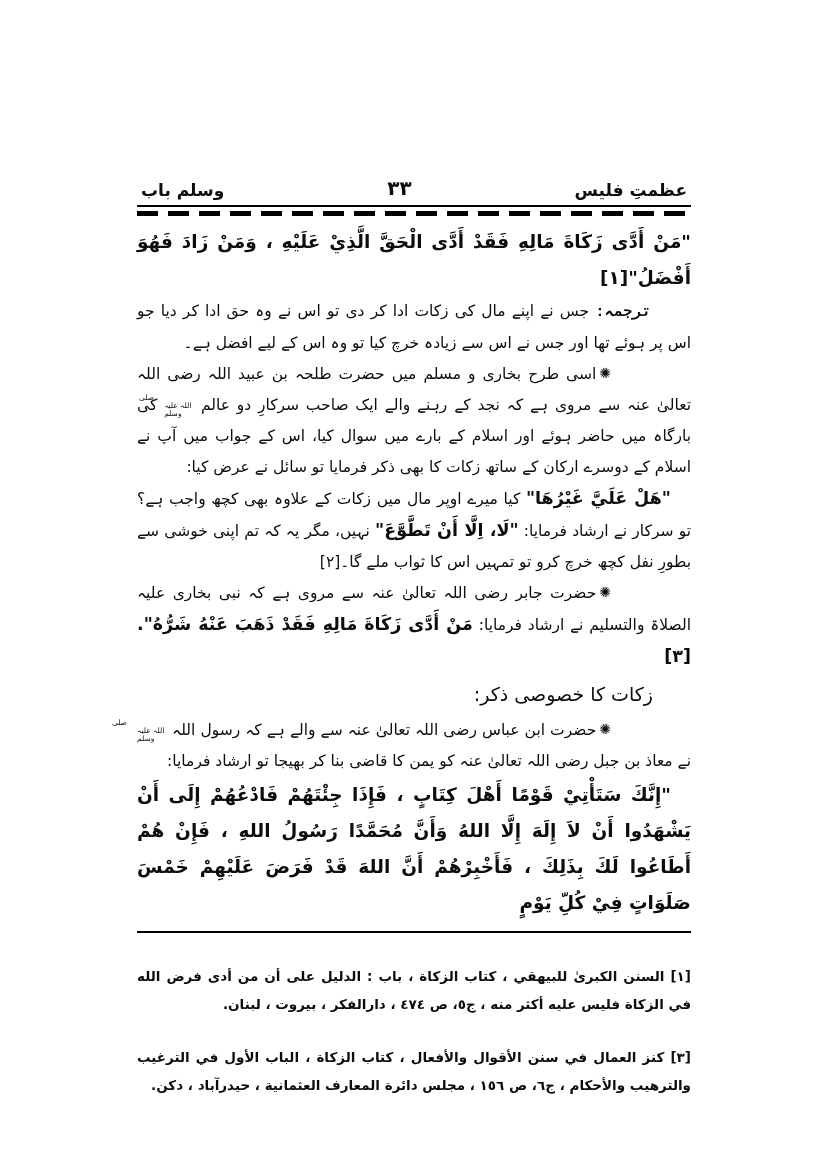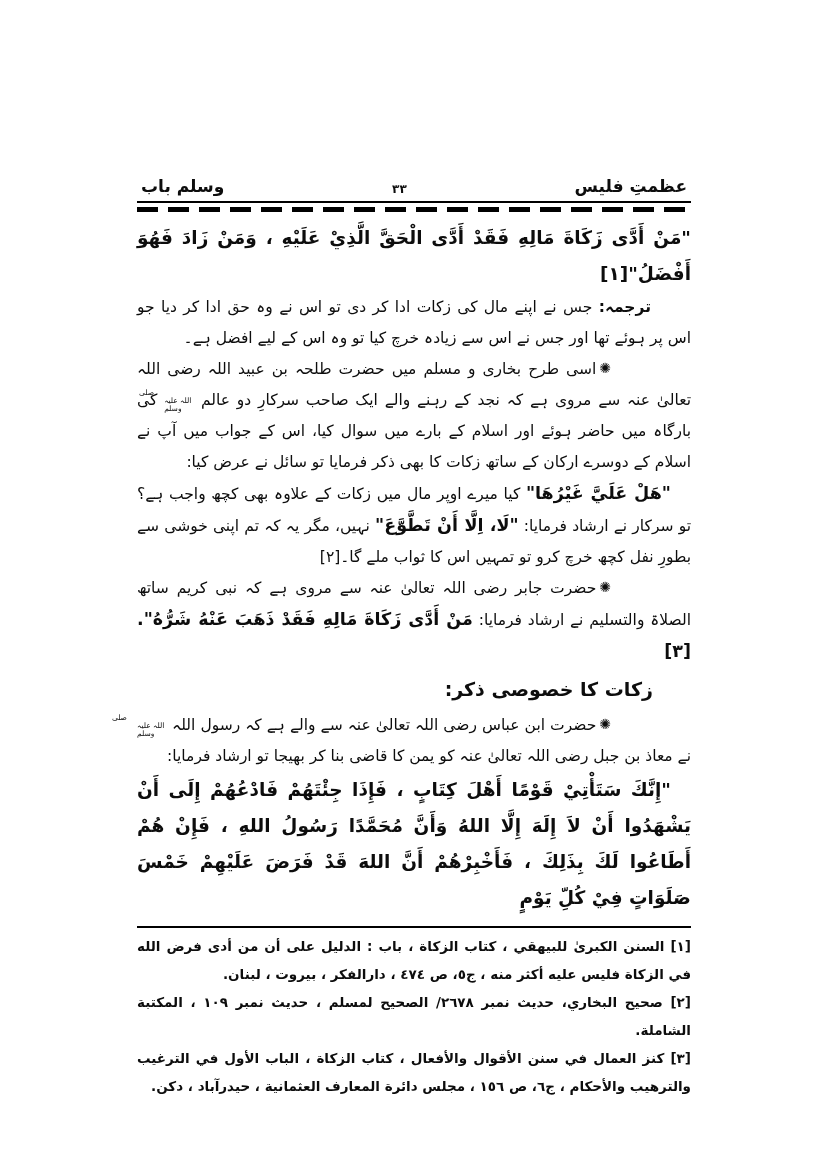--- a/index.html
+++ b/index.html
@@ -21,21 +21,21 @@
   
   .running-header {
     display:flex;
     justify-content:space-between;
     align-items:flex-end;
     font-size:17px;
     font-weight:bold;
     padding:0 4px 5px 4px;
     border-bottom:2px solid #000;
   }
-  .running-header .pgnum { font-size:12px; letter-spacing:1px; }
+  .running-header .pgnum { font-size:20px; letter-spacing:1px; }
   .rule-dashed {
     height:5px;
     margin-top:4px;
     background:repeating-linear-gradient(to right, #000 0 21px, transparent 21px 31px);
   }
   
   .body-text { margin-top:8px; }
   p.urdu {
     font-size:15.5px;
     line-height:31px;
@@ -44,55 +44,56 @@
   p.arabic {
     font-size:18.5px;
     font-weight:bold;
     line-height:36px;
     text-align:justify;
   }
   .spread-last { text-align-last:justify; }
   .indent { text-indent:40px; }
   .indent-sm { text-indent:20px; }
   .arabic-inline { font-size:17.5px; font-weight:bold; }
-  .label-bold { font-weight:bold; }
+  .label-bold { font-weight:bold;font-family:Liberation Mono, monospace; }
   .ornament {
     font-size:14px;
     padding-left:3px;
     display:inline-block;
     transform:translateY(-1px);
   }
   .honorific {
     display:inline-block;
     width:30px;
     font-size:7.5px;
     line-height:8px;
     text-align:left;
     vertical-align:middle;
     white-space:normal;
   }
   h2.section-heading {
     font-size:19px;
-    font-weight:bold;
+    font-weight:normal;
     text-align:right;
     padding-right:2px;
     margin:6px 36px 6px 0;
     line-height:30px;
   }
   
   .footnote-separator {
     border-top:2px solid #000;
     margin-top:10px;
   }
   .footnotes { padding-top:4px; }
   .footnotes p {
     font-size:13.5px;
     line-height:28px;
     text-align:justify;
     font-weight:bold;
+    margin-top:25px;
   }
 </style>
 </head>
 <body>
 
 <div class="page">
 
   <div class="running-header">
     <span>عظمتِ فليس</span>
     <span class="pgnum">۳۳</span>
@@ -103,31 +104,30 @@
   <div class="body-text">
 
     <p class="arabic spread-last">"مَنْ أَدَّى زَكَاةَ مَالِهِ فَقَدْ أَدَّى الْحَقَّ الَّذِيْ عَلَيْهِ ، وَمَنْ زَادَ فَهُوَ أَفْضَلُ"[۱]</p>
 
     <p class="urdu indent"><span class="label-bold">ترجمہ:</span> <span>جس نے اپنے مال کی زکات ادا کر دی تو اس نے وہ حق ادا کر دیا جو اس پر ہوئے تھا اور جس نے اس سے زیادہ خرچ کیا تو وہ اس کے لیے افضل ہے۔</span></p>
 
     <p class="urdu indent"><span class="ornament">✺</span><span>اسی طرح بخاری و مسلم میں حضرت طلحہ بن عبید اللہ رضی اللہ تعالیٰ عنہ سے مروی ہے کہ نجد کے رہنے والے ایک صاحب سرکارِ دو عالم</span> <span class="honorific">صلی اللہ علیہ وسلم</span> <span>کی بارگاہ میں حاضر ہوئے اور اسلام کے بارے میں سوال کیا، اس کے جواب میں آپ نے اسلام کے دوسرے ارکان کے ساتھ زکات کا بھی ذکر فرمایا تو سائل نے عرض کیا:</span></p>
 
     <p class="urdu indent-sm"><span class="arabic-inline">"هَلْ عَلَيَّ غَيْرُهَا"</span> <span>کیا میرے اوپر مال میں زکات کے علاوہ بھی کچھ واجب ہے؟ تو سرکار نے ارشاد فرمایا:</span> <span class="arabic-inline">"لَا، اِلَّا أَنْ تَطَّوَّعَ"</span> <span>نہیں، مگر یہ کہ تم اپنی خوشی سے بطورِ نفل کچھ خرچ کرو تو تمہیں اس کا ثواب ملے گا۔[۲]</span></p>
 
-    <p class="urdu indent"><span class="ornament">✺</span><span>حضرت جابر رضی اللہ تعالیٰ عنہ سے مروی ہے کہ نبی کریم ساتھ الصلاۃ والتسلیم نے ارشاد فرمایا:</span> <span class="arabic-inline">مَنْ أَدَّى زَكَاةَ مَالِهِ فَقَدْ ذَهَبَ عَنْهُ شَرُّهُ".[۳]</span></p>
+    <p class="urdu indent"><span class="ornament">✺</span><span>حضرت جابر رضی اللہ تعالیٰ عنہ سے مروی ہے کہ نبی بخاری علیہ الصلاۃ والتسلیم نے ارشاد فرمایا:</span> <span class="arabic-inline">مَنْ أَدَّى زَكَاةَ مَالِهِ فَقَدْ ذَهَبَ عَنْهُ شَرُّهُ".[۳]</span></p>
 
 
     <h2 class="section-heading">زکات کا خصوصی ذکر:</h2>
 
     <p class="urdu indent"><span class="ornament">✺</span><span>حضرت ابن عباس رضی اللہ تعالیٰ عنہ سے والے ہے کہ رسول اللہ</span> <span class="honorific">صلی اللہ علیہ وسلم</span> <span>نے معاذ بن جبل رضی اللہ تعالیٰ عنہ کو یمن کا قاضی بنا کر بھیجا تو ارشاد فرمایا:</span></p>
 
     <p class="arabic indent-sm">"إِنَّكَ سَتَأْتِيْ قَوْمًا أَهْلَ كِتَابٍ ، فَإِذَا جِئْتَهُمْ فَادْعُهُمْ إِلَى أَنْ يَشْهَدُوا أَنْ لاَ إِلَهَ إِلَّا اللهُ وَأَنَّ مُحَمَّدًا رَسُولُ اللهِ ، فَإِنْ هُمْ أَطَاعُوا لَكَ بِذَلِكَ ، فَأَخْبِرْهُمْ أَنَّ اللهَ قَدْ فَرَضَ عَلَيْهِمْ خَمْسَ صَلَوَاتٍ فِيْ كُلِّ يَوْمٍ</p>
 
   </div>
 
   <div class="footnote-separator"></div>
   <div class="footnotes">
     <p>[۱] السنن الكبرىٰ للبيهقي ، كتاب الزكاة ، باب : الدليل على أن من أدى فرض الله في الزكاة فليس عليه أكثر منه ، ج٥، ص ٤٧٤ ، دارالفكر ، بيروت ، لبنان.</p>
-    <p>[۲] صحيح البخاري، حديث نمبر ٢٦٧٨/ الصحيح لمسلم ، حديث نمبر ١٠٩ ، المكتبة الشاملة.</p>
     <p>[۳] كنز العمال في سنن الأقوال والأفعال ، كتاب الزكاة ، الباب الأول في الترغيب والترهيب والأحكام ، ج٦، ص ١٥٦ ، مجلس دائرة المعارف العثمانية ، حيدرآباد ، دكن.</p>
   </div>
 
 </div>
 
 </body></html>

